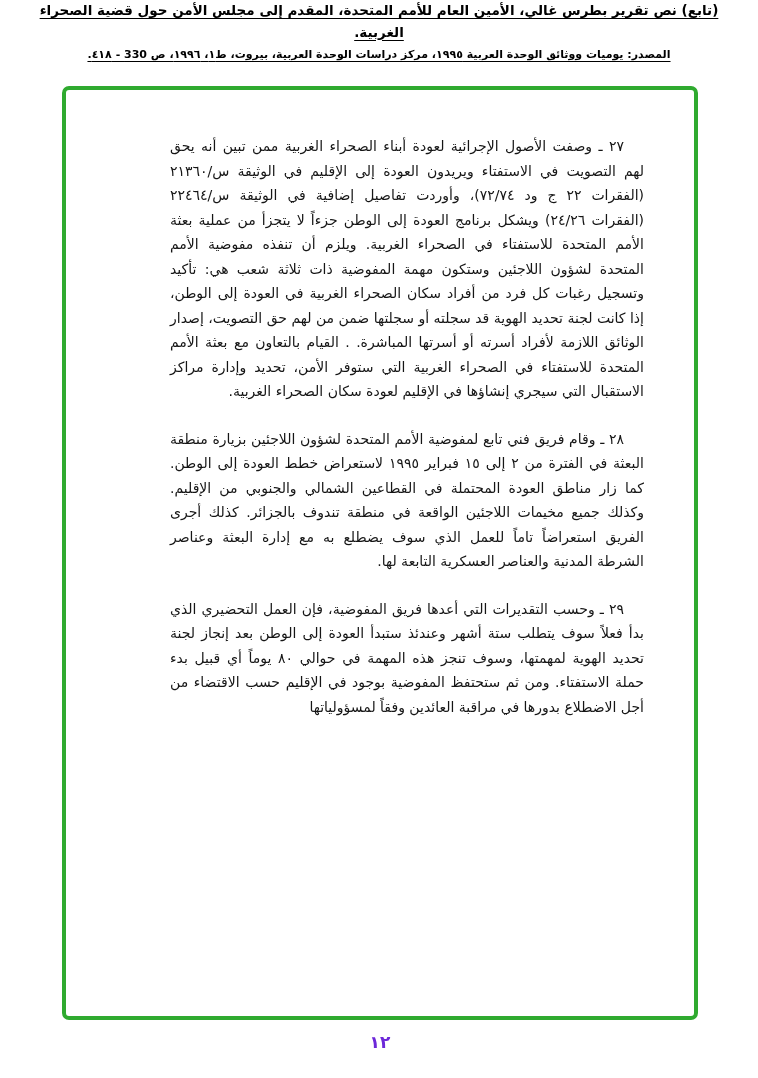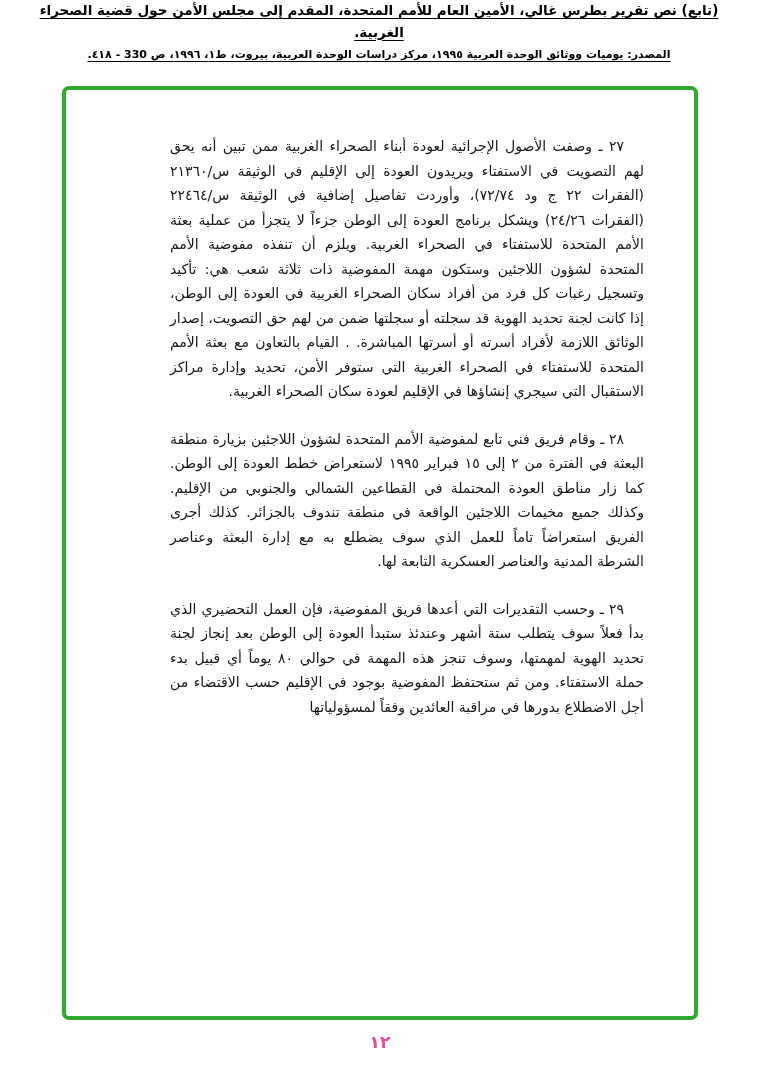--- a/index.html
+++ b/index.html
@@ -59,21 +59,21 @@
   }
   .para:last-child { margin-bottom: 11px; }
   .page-number {
     position: absolute;
     left: 2px;
     right: 0;
     top: 1032px;
     text-align: center;
     font-size: 17px;
     font-weight: bold;
-    color: #ec4899;
+    color: #6d28d9;
   }
 </style>
 </head>
 <body>
 
 <div class="page">
 
   <div class="header">
     <div class="header-title">(تابع) نص تقرير بطرس غالي، الأمين العام للأمم المتحدة، المقدم إلى مجلس الأمن حول قضية الصحراء الغربية.</div>
     <div class="header-source">المصدر: يوميات ووثائق الوحدة العربية ١٩٩٥، مركز دراسات الوحدة العربية، بيروت، ط١، ١٩٩٦، ص 330 - ٤١٨.</div>

